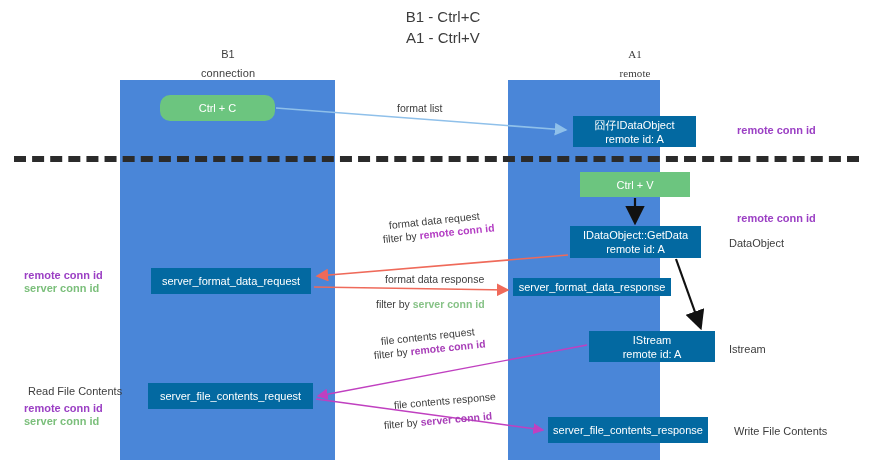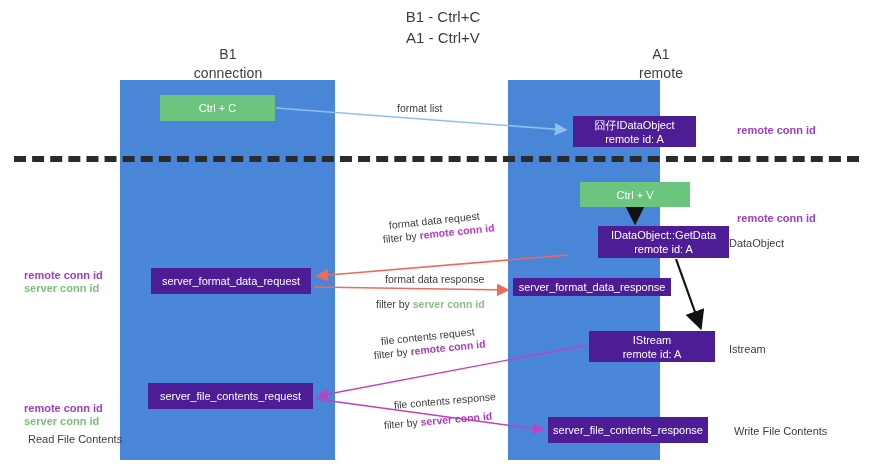--- a/index.html
+++ b/index.html
@@ -12,50 +12,50 @@
   #stage{position:relative;width:871px;height:467px;}
 
   
   .lane{position:absolute;background:#4a86d8;}
   #lane-b1{left:120px;top:80px;width:215px;height:380px;}
   #lane-a1{left:508px;top:80px;width:152px;height:380px;}
 
   
   .lane-header{
     position:absolute;text-align:center;
-    font-size:14px;color:#3d3d3d;line-height:13px;
+    font-size:11px;color:#3d3d3d;line-height:13px;
     letter-spacing:.1px;
   }
   #hdr-b1{left:155px;top:48px;width:146px;}
-  #hdr-a1{left:588px;top:48px;width:146px;}
+  #hdr-a1{left:562px;top:48px;width:146px;font-family:Liberation Serif, serif;}
   .lane-header .h-main{display:block;}
   .lane-header .h-sub{display:block;margin-top:6px;}
 
   
   #title{
     position:absolute;left:0;top:6px;width:871px;
     text-align:center;font-size:15px;color:#3c3c3c;line-height:21px;
   }
   #title span{display:block;padding-left:15px;}
 
   
   .node{
     position:absolute;box-sizing:border-box;
     display:flex;flex-direction:column;align-items:center;justify-content:center;
     color:#ffffff;font-size:11px;line-height:14px;text-align:center;
     padding:2px 4px;
   }
   .node span{display:block;white-space:nowrap;}
   .green{background:#6cc57f;}
-  .orange{background:#4c1d95;}
-
-  #n-ctrlc{left:160px;top:95px;width:115px;height:26px;}
+  .orange{background:#0369a1;}
+
+  #n-ctrlc{left:160px;top:95px;width:115px;height:26px;border-radius:10px;}
   #n-idataobject{left:573px;top:116px;width:123px;height:31px;}
-  #n-ctrlv{left:580px;top:172px;width:110px;height:25px;margin-top:10px;}
-  #n-getdata{left:570px;top:226px;width:131px;height:32px;margin-left:28px;}
+  #n-ctrlv{left:580px;top:172px;width:110px;height:25px;}
+  #n-getdata{left:570px;top:226px;width:131px;height:32px;}
   #n-sfdreq{left:151px;top:268px;width:160px;height:26px;}
   #n-sfdresp{left:513px;top:278px;width:158px;height:18px;}
   #n-istream{left:589px;top:331px;width:126px;height:31px;}
   #n-sfcreq{left:148px;top:383px;width:165px;height:26px;justify-content:center;}
   #n-sfcresp{left:548px;top:417px;width:160px;height:26px;}
 
   
   .side-label{
     position:absolute;font-size:11px;line-height:14px;white-space:nowrap;
   }
@@ -63,21 +63,21 @@
   .lbl-green{color:#7bbf7b;font-weight:bold;}
   .lbl-gray{color:#3d3d3d;}
 
   #sl-remote1{left:737px;top:123px;}
   #sl-remote2{left:737px;top:211px;}
   #sl-dataobject{left:729px;top:236px;}
   #sl-istream{left:729px;top:342px;}
   #sl-write{left:734px;top:424px;}
   #sl-left1{left:24px;top:268px;}
   #sl-left2{left:24px;top:281px;}
-  #sl-read{left:28px;top:384px;margin-top:48px;}
+  #sl-read{left:28px;top:384px;}
   #sl-left3{left:24px;top:401px;}
   #sl-left4{left:24px;top:414px;}
 
   
   .edge-label{
     position:absolute;font-size:10.5px;line-height:13px;white-space:nowrap;
     color:#3d3d3d;
   }
   .edge-label b{font-weight:bold;}
   .b-purple{color:#b43fc4;}

